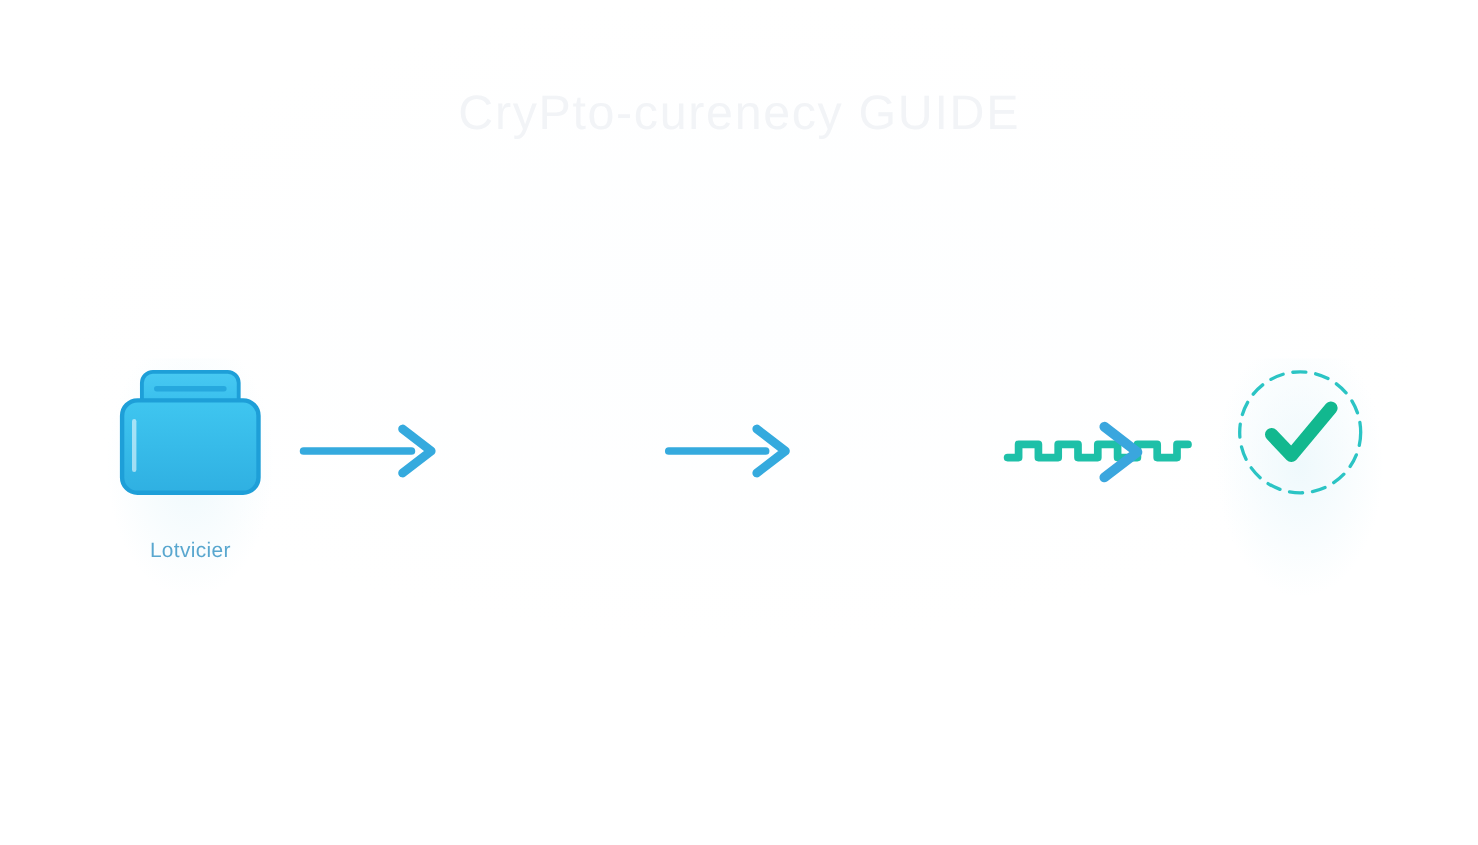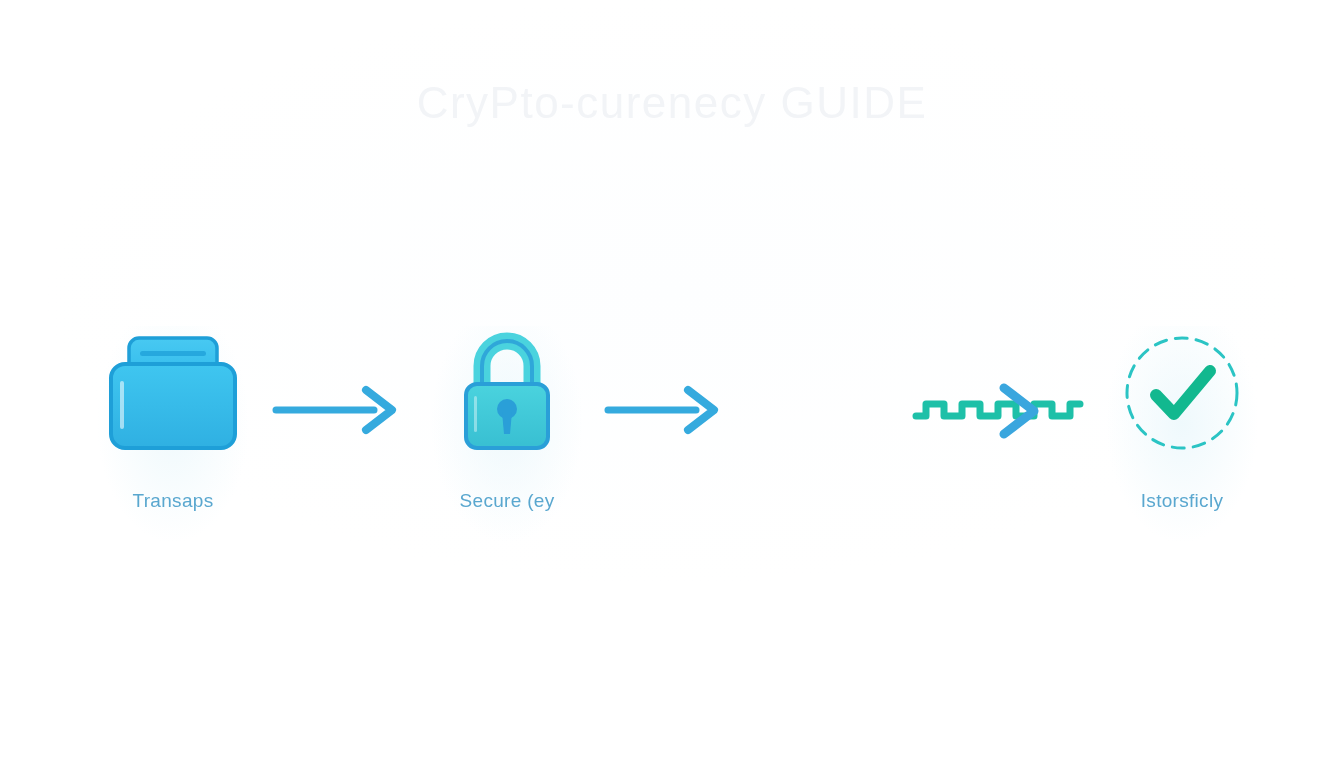--- a/index.html
+++ b/index.html
@@ -126,54 +126,30 @@
           </defs>
 
           <rect x="26" y="10" width="88" height="36" rx="10" fill="url(#gWalletTab)" stroke="#1e9fd8" stroke-width="3.5"></rect>
           <rect x="37" y="23" width="66" height="5" rx="2.5" fill="#1e9fd8" opacity=".75"></rect>
 
           <rect x="8" y="36" width="124" height="84" rx="14" fill="url(#gWalletBody)" stroke="#1e9fd8" stroke-width="4"></rect>
 
           <rect x="17" y="53" width="4" height="48" rx="2" fill="#ffffff" opacity=".55"></rect>
         </svg>
       </div>
-      <div class="step-label">Transaps</div>
+      <div class="step-label">Lotvicier</div>
     </div>
 
     <div class="connector" id="conn-0">
       <svg width="130" height="60" viewBox="0 0 130 60">
         <line x1="6" y1="30" x2="104" y2="30" stroke="#35aade" stroke-width="7" stroke-linecap="round"></line>
         <polyline points="96,10 122,30 96,50" fill="none" stroke="#35aade" stroke-width="8" stroke-linecap="round" stroke-linejoin="round"></polyline>
       </svg>
     </div>
 
-    <div class="step" id="step-1">
-      <div class="step-glow"></div>
-      <div class="step-icon">
-        <svg width="110" height="135" viewBox="0 0 110 135">
-          <defs>
-            <linearGradient id="gLockBody" x1="0" y1="0" x2="0" y2="1">
-              <stop offset="0%" stop-color="#4ad3de"></stop>
-              <stop offset="100%" stop-color="#38bfd2"></stop>
-            </linearGradient>
-          </defs>
-
-          <path d="M30 62 V40 a25 25 0 0 1 50 0 V62" fill="none" stroke="#4ad3de" stroke-width="17" stroke-linecap="round"></path>
-          <path d="M30 62 V40 a25 25 0 0 1 50 0 V62" fill="none" stroke="#2a9fd8" stroke-width="4" stroke-linecap="round" opacity=".85"></path>
-
-          <rect x="14" y="58" width="82" height="64" rx="11" fill="url(#gLockBody)" stroke="#2a9fd8" stroke-width="4"></rect>
-
-          <circle cx="55" cy="83" r="10" fill="#2a9fd8"></circle>
-          <path d="M50 86 h10 l-2 22 h-6 z" fill="#2a9fd8"></path>
-
-          <rect x="22" y="70" width="3" height="36" rx="1.5" fill="#ffffff" opacity=".4"></rect>
-        </svg>
-      </div>
-      <div class="step-label">Secure (ey</div>
-    </div>
 
     <div class="connector" id="conn-1">
       <svg width="118" height="60" viewBox="0 0 118 60">
         <line x1="4" y1="30" x2="92" y2="30" stroke="#35aade" stroke-width="7" stroke-linecap="round"></line>
         <polyline points="84,10 110,30 84,50" fill="none" stroke="#35aade" stroke-width="8" stroke-linecap="round" stroke-linejoin="round"></polyline>
       </svg>
     </div>
 
 
     <div class="connector" id="conn-2">
@@ -184,17 +160,16 @@
     </div>
 
     <div class="step" id="step-3">
       <div class="step-glow"></div>
       <div class="step-icon">
         <svg width="124" height="124" viewBox="0 0 124 124">
           <circle cx="62" cy="62" r="55" fill="none" stroke="#2bc4c4" stroke-width="3" stroke-dasharray="12 9" stroke-linecap="round"></circle>
           <polyline points="36,64 54,83 90,40" fill="none" stroke="#12b88f" stroke-width="12" stroke-linecap="round" stroke-linejoin="round"></polyline>
         </svg>
       </div>
-      <div class="step-label">Istorsficly</div>
     </div>
 
   </div>
 </div>
 
 </body></html>

